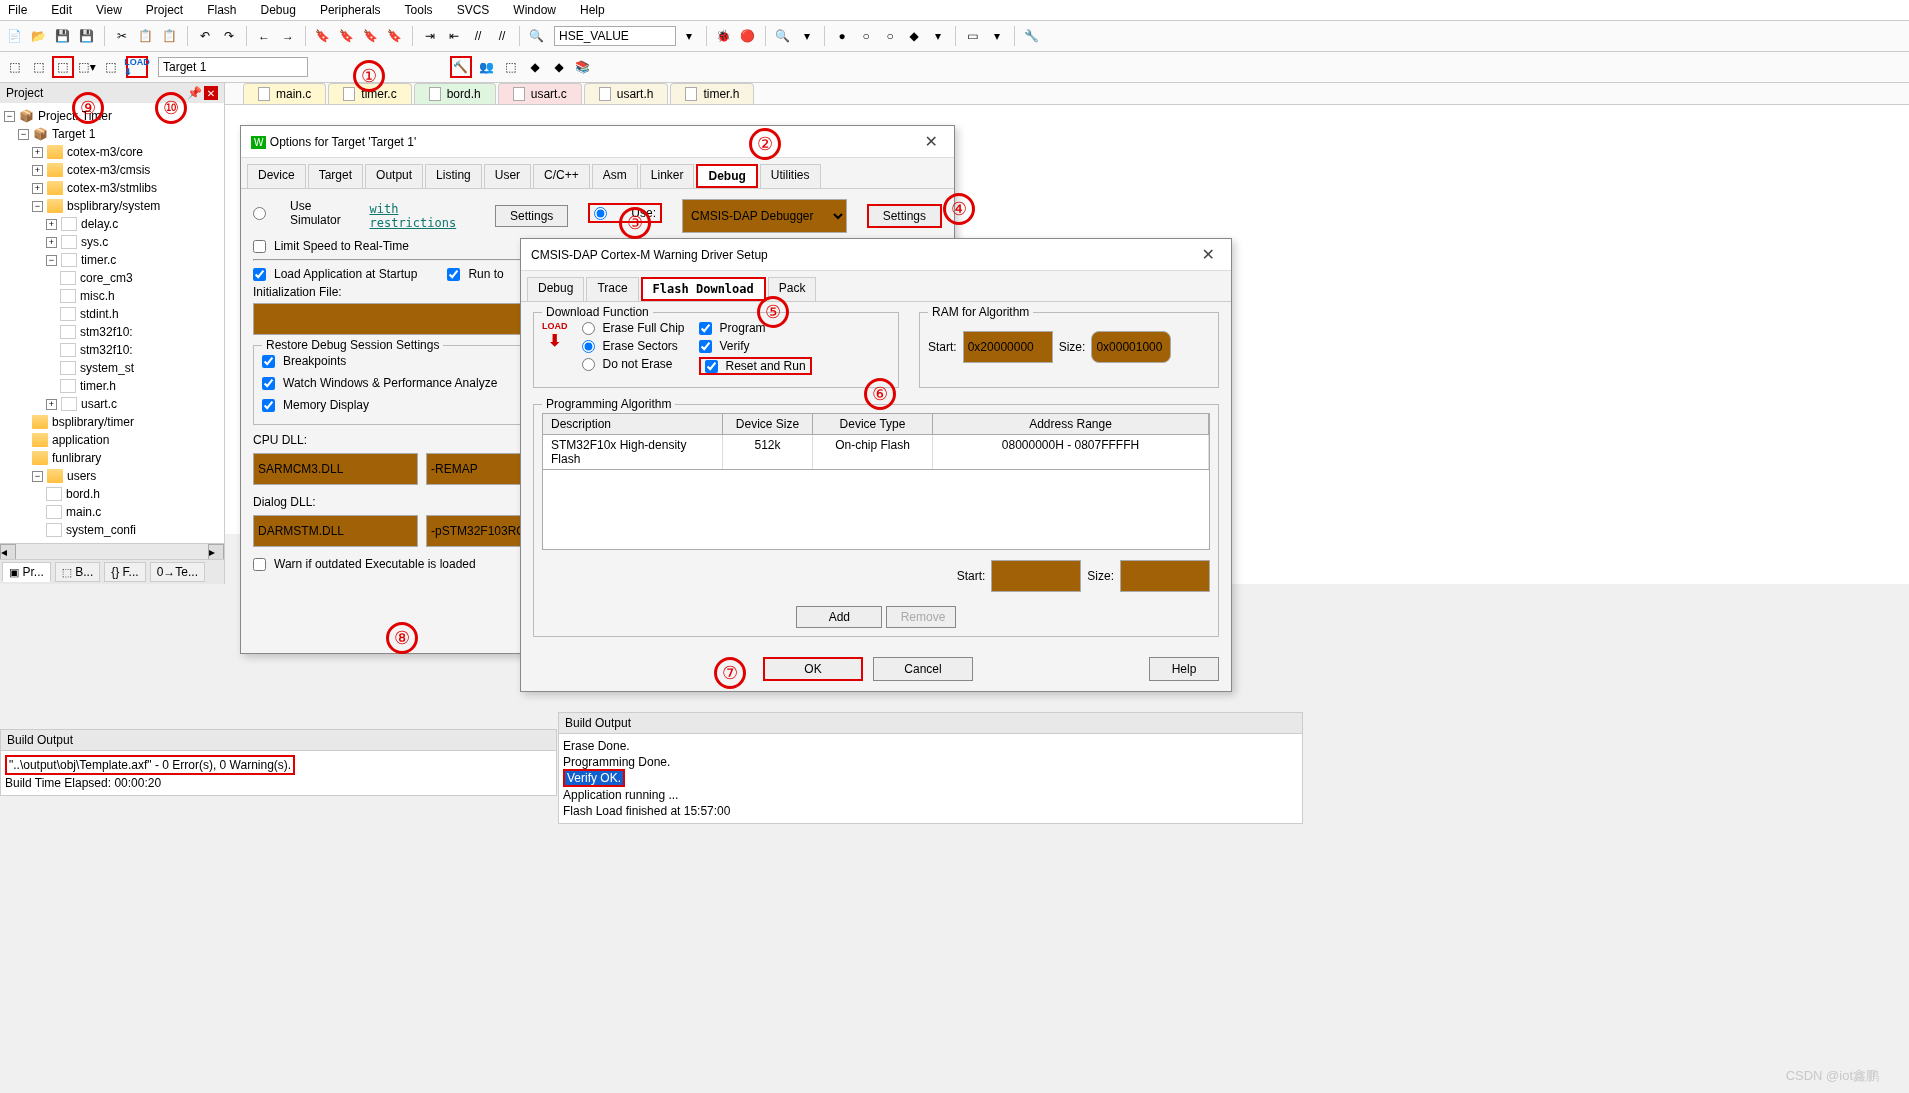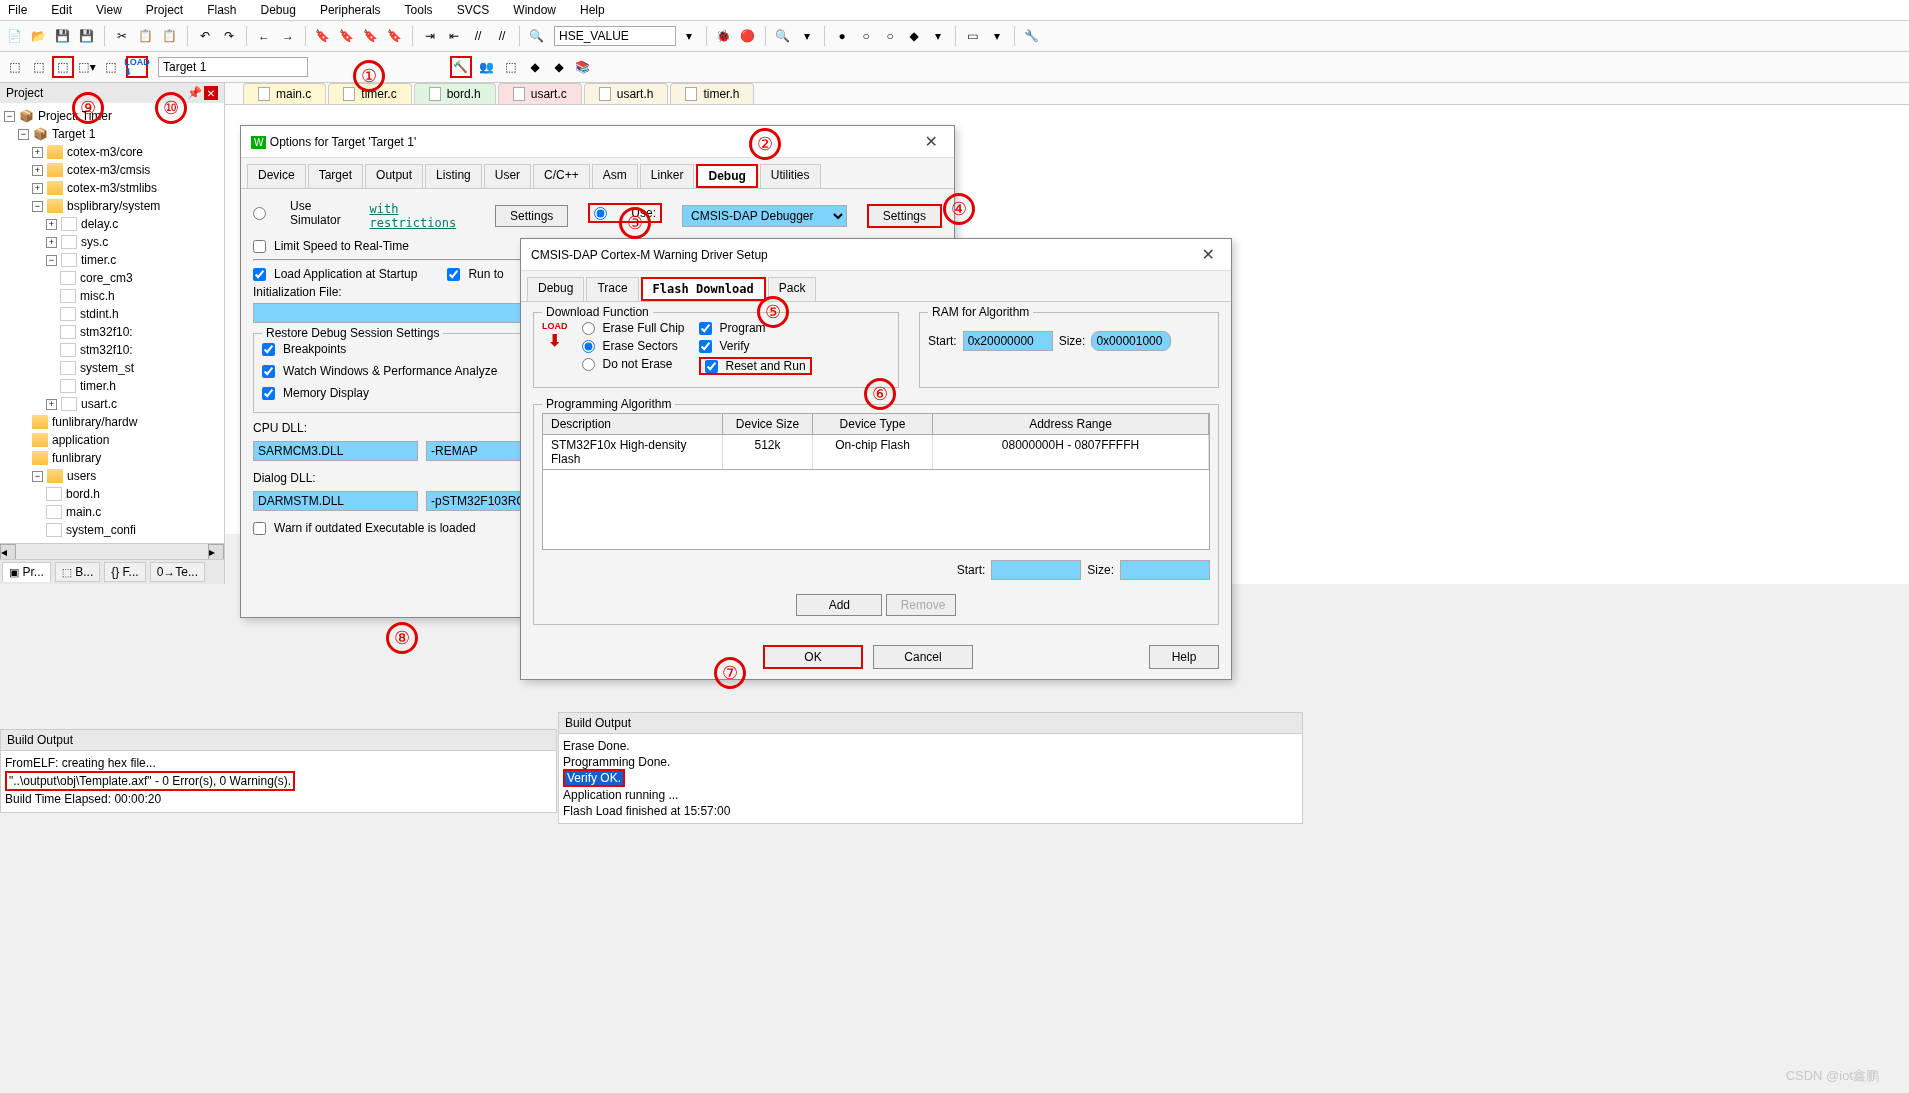--- a/index.html
+++ b/index.html
@@ -52,21 +52,21 @@
   .dlg-title { background: #fff; padding: 6px 10px; display: flex; justify-content: space-between; align-items: center; border-bottom: 1px solid #ddd; }
   .dlg-close { font-size: 16px; color: #444; cursor: pointer; padding: 0 6px; }
   .dlg-tabs { display: flex; padding: 6px 6px 0 6px; border-bottom: 1px solid #ccc; }
   .dlg-tab { padding: 3px 10px; border: 1px solid #ccc; border-bottom: none; background: #f0f0f0; margin-right: 2px; font-size: 12px; }
   .dlg-tab.active { background: #fff; }
   .dlg-body { padding: 10px 12px; }
   .radio-row { display: flex; align-items: center; gap: 22px; margin-bottom: 6px; }
   .chk-row { display: flex; align-items: center; gap: 6px; margin-bottom: 4px; }
   .lnk { color: #0f766e; text-decoration: underline; font-family: monospace; }
   .dlg-btn { padding: 3px 14px; border: 1px solid #888; background: #eee; }
-  .dlg-input { border: 1px solid #aaa; padding: 2px 4px; background: #7dd3fc; }
+  .dlg-input { border: 1px solid #aaa; padding: 8px 4px; background: #a16207; }
   .groupbox { border: 1px solid #bbb; padding: 8px; margin-bottom: 8px; position: relative; }
   .groupbox-title { position: absolute; top: -8px; left: 8px; background: #f4f4f4; padding: 0 4px; font-size: 12px; }
   .chk-grid { display: grid; grid-template-columns: 1fr 1fr; gap: 4px 20px; }
   .two-col { display: flex; gap: 8px; }
   .two-col > div { flex: 1; }
   
   .dialog2 { position: absolute; left: 520px; top: 238px; width: 712px; background: #f4f4f4; border: 1px solid #888; box-shadow: 3px 3px 8px rgba(0,0,0,0.2); z-index: 30; }
   .table-hdr { display: flex; background: #eee; border: 1px solid #aaa; }
   .table-hdr > div { padding: 3px 8px; border-right: 1px solid #aaa; }
   .table-row { display: flex; background: #fff; border: 1px solid #aaa; border-top: none; }
@@ -262,21 +262,21 @@
           <span class="tree-icon file-h"></span>
           <span>timer.h</span>
         </div>
       <div class="tree-item ind3">
           <span class="tree-exp">+</span>
           <span class="tree-icon file-c"></span>
           <span>usart.c</span>
         </div>
       <div class="tree-item ind2">
           <span class="tree-icon folder"></span>
-          <span>funlibrary/hardw</span>
+          <span>bsplibrary/timer</span>
         </div>
       <div class="tree-item ind2">
           <span class="tree-icon folder"></span>
           <span>application</span>
         </div>
       <div class="tree-item ind2">
           <span class="tree-icon folder"></span>
           <span>funlibrary</span>
         </div>
       <div class="tree-item ind2">
@@ -543,21 +543,20 @@
         <button class="dlg-btn" style="width:100px;">Cancel</button>
       </div>
       <button class="dlg-btn" style="width:70px;">Help</button>
     </div>
   </div>
 </div>
 
 <div class="build-output-left">
   <div class="build-hdr">Build Output</div>
   <div class="build-body">
-    <div>FromELF: creating hex file...</div>
     <span class="hl-line">"..\output\obj\Template.axf" - 0 Error(s), 0 Warning(s).</span>
     <div>Build Time Elapsed:  00:00:20</div>
   </div>
 </div>
 
 <div class="build-output-right">
   <div class="build-hdr">Build Output</div>
   <div class="build-body">
     <div>Erase Done.</div>
     <div>Programming Done.</div>

